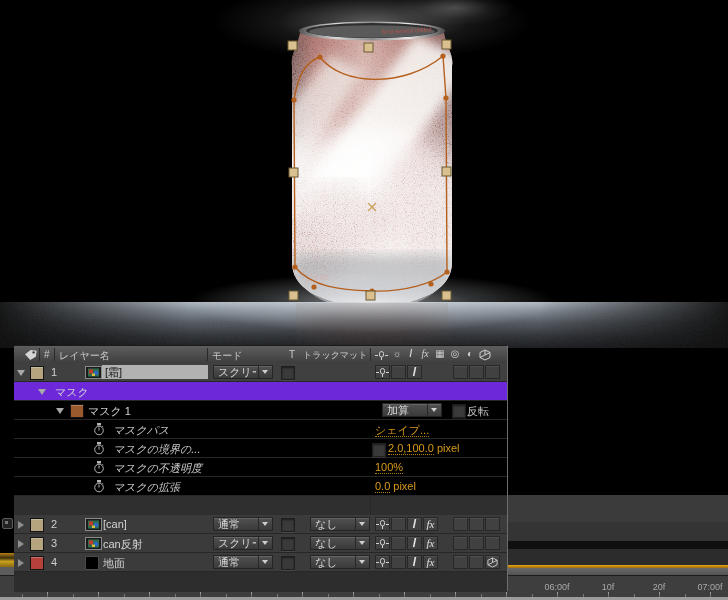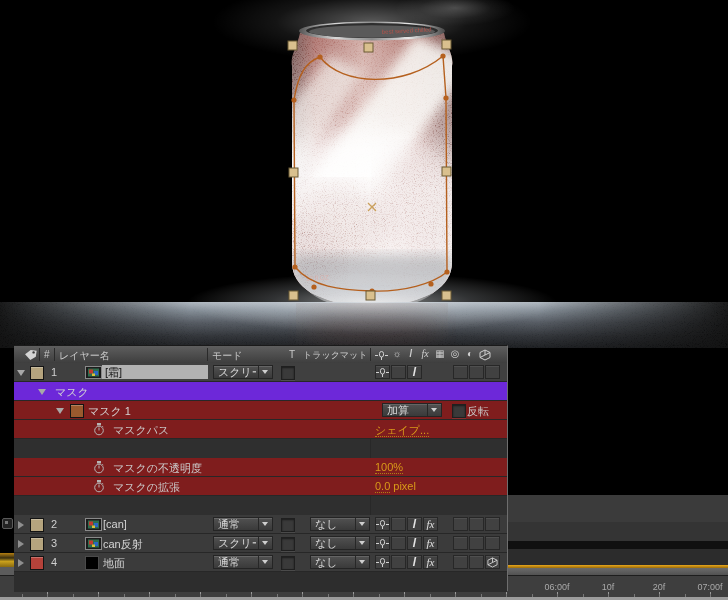--- a/index.html
+++ b/index.html
@@ -33,21 +33,21 @@
          border-right:1px solid #6e6e6e;border-top:1px solid #1a1a1a;box-sizing:border-box;
          font-size:11px;color:#cfcfcf;}
   .phead{position:absolute;left:0;right:0;top:0;height:17px;
          background:linear-gradient(#5e5e5e,#3e3e3e);border-bottom:1px solid #1c1c1c;
          color:#c9c9c9;font-size:10px;}
   .phead .h{position:absolute;top:3px;white-space:nowrap;}
   .vsep{position:absolute;top:2px;bottom:2px;width:1px;background:#2a2a2a;}
   .row{position:absolute;left:0;right:0;height:19px;box-sizing:border-box;border-bottom:1px solid #272727;}
   .r-layer{background:#3b3b3b;}
   .r-group{background:#6d28d9;}
-  .r-inner{background:#7f1d1d;}
+  .r-inner{background:#000000;}
   .r0{top:17px;background:#404040;} .r1{top:36px;} .r2{top:55px;} .r3{top:74px;}
   .r4{top:93px;} .r5{top:112px;} .r6{top:131px;padding-left:20px;} .r7{top:150px;}
   .r8{top:169px;} .r9{top:188px;} .r10{top:207px;}
   .pfoot{position:absolute;left:0;right:0;top:226px;height:20px;background:#2d2d2d;}
 
   .tri-d{width:0;height:0;border-left:4px solid transparent;border-right:4px solid transparent;
          border-top:6px solid #a8a8a8;position:absolute;top:7px;}
   .tri-r{width:0;height:0;border-top:4px solid transparent;border-bottom:4px solid transparent;
          border-left:6px solid #8f8f8f;position:absolute;top:6px;}
   .swatch{position:absolute;top:3px;width:12px;height:12px;border:1px solid #131313;
@@ -79,21 +79,21 @@
   .c4{left:439px;} .c5{left:455px;} .c6{left:471px;}
   .cell .q{color:#e6e6e6;font-size:13px;line-height:11px;font-weight:bold;}
   .cell .fx{color:#e0e0e0;font-family:"Liberation Serif","DejaVu Serif",serif;font-style:italic;
             font-size:11px;line-height:12px;}
   .hicon{position:absolute;top:2px;width:14px;text-align:center;color:#d0d0d0;font-size:10px;}
 
   .pval{position:absolute;left:361px;top:3px;color:#d89a19;white-space:nowrap;}
   .pval .u{border-bottom:1px dotted #b07f14;}
   .pval .unit{margin-left:3px;}
   .stopwatch{position:absolute;left:79px;top:3px;}
-  .plabel{position:absolute;left:99px;top:3px;color:#cbcbcb;white-space:nowrap;}
+  .plabel{position:absolute;left:99px;top:3px;color:#cbcbcb;white-space:nowrap;font-style:italic;}
   .invlabel{position:absolute;left:453px;top:3px;color:#c8c8c8;}
 
   .colline{position:absolute;top:17px;bottom:0;width:1px;background:#282828;}
 </style>
 </head>
 <body>
 
 <svg class="abs" style="left:0;top:0" width="728" height="350" viewBox="0 0 728 350">
   <defs>
     <radialGradient id="glow">
@@ -342,20 +342,34 @@
       <g stroke="#b5b5b5" fill="none">
           <rect x="4.5" y="0.5" width="3" height="1.5" fill="#b5b5b5"></rect>
           <circle cx="6" cy="7.5" r="4.3"></circle>
           <path d="M6,7.5 V4.5 M9.3,3.2 l1,1"></path>
         </g>
     </svg>
     <span class="plabel">マスクパス</span>
     <span class="pval"><span class="u">シェイプ...</span></span>
   </div>
 
+  <div class="row r4 r-inner">
+    <svg class="stopwatch" width="12" height="13" viewBox="0 0 12 13">
+      <g stroke="#b5b5b5" fill="none">
+          <rect x="4.5" y="0.5" width="3" height="1.5" fill="#b5b5b5"></rect>
+          <circle cx="6" cy="7.5" r="4.3"></circle>
+          <path d="M6,7.5 V4.5 M9.3,3.2 l1,1"></path>
+        </g>
+    </svg>
+    <span class="plabel">マスクの境界の...</span>
+    <div class="cb cb-val"></div>
+    <span class="pval" style="left:374px">
+      <span class="u">2.0,100.0</span><span class="unit">pixel</span>
+    </span>
+  </div>
 
   <div class="row r5 r-inner">
     <svg class="stopwatch" width="12" height="13" viewBox="0 0 12 13">
       <g stroke="#b5b5b5" fill="none">
           <rect x="4.5" y="0.5" width="3" height="1.5" fill="#b5b5b5"></rect>
           <circle cx="6" cy="7.5" r="4.3"></circle>
           <path d="M6,7.5 V4.5 M9.3,3.2 l1,1"></path>
         </g>
     </svg>
     <span class="plabel">マスクの不透明度</span>

